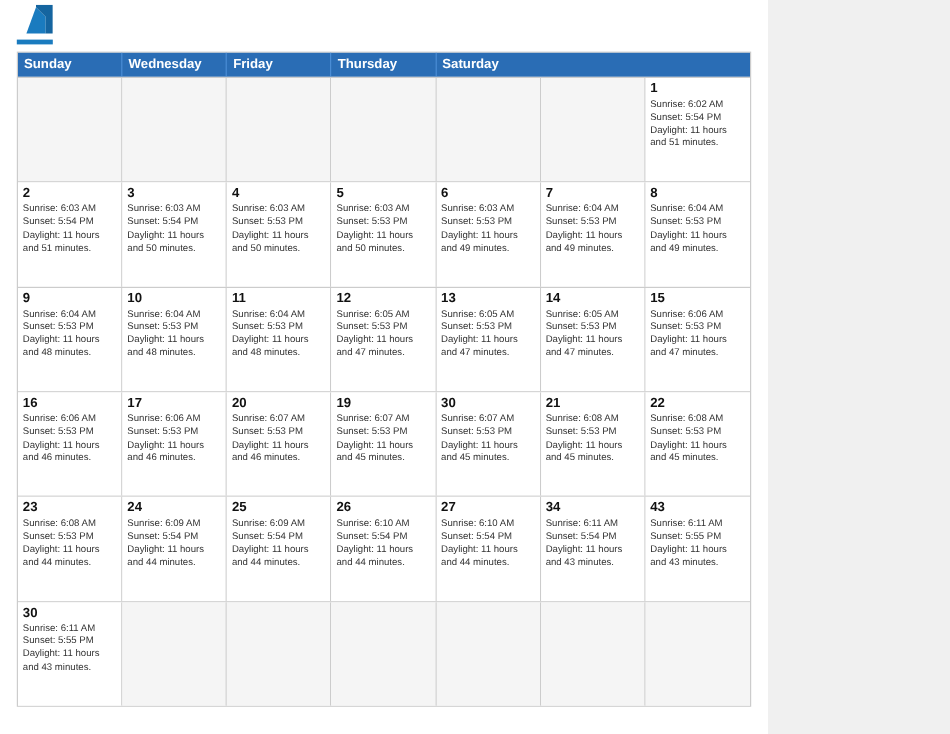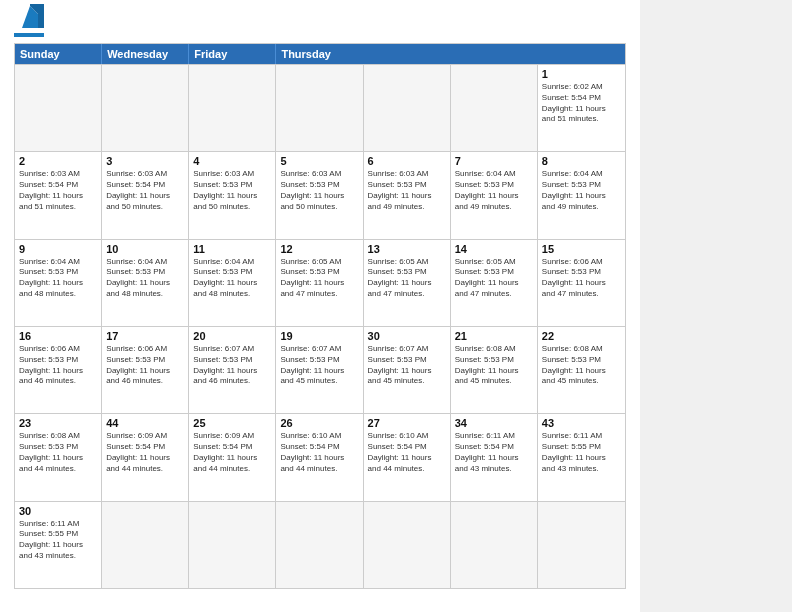--- a/index.html
+++ b/index.html
@@ -123,20 +123,21 @@
       <div class="location-title"></div>
     </div>
   </div>
 
   <div style="flex:1;display:flex;flex-direction:column;border:1px solid #ccc;">
     <div class="cal-header" id="cal-header">
         <div class="cal-header-cell">Sunday</div>
         <div class="cal-header-cell">Wednesday</div>
         <div class="cal-header-cell">Friday</div>
         <div class="cal-header-cell">Thursday</div>
+        <div class="cal-header-cell">Saturday</div>
       </div>
     <div class="cal-body" id="cal-body">
         <div class="cal-row">
           <div class="cal-cell empty"></div>
           <div class="cal-cell empty"></div>
           <div class="cal-cell empty"></div>
           <div class="cal-cell empty"></div>
           <div class="cal-cell empty"></div>
           <div class="cal-cell empty"></div>
           <div class="cal-cell">
@@ -302,21 +303,21 @@
         </div>
         <div class="cal-row">
           <div class="cal-cell">
             <span class="day-num">23</span>
             <div class="cell-info" style="white-space: pre-line;">Sunrise: 6:08 AM
 Sunset: 5:53 PM
 Daylight: 11 hours
 and 44 minutes.</div>
           </div>
           <div class="cal-cell">
-            <span class="day-num">44</span>
+            <span class="day-num">24</span>
             <div class="cell-info" style="white-space: pre-line;">Sunrise: 6:09 AM
 Sunset: 5:54 PM
 Daylight: 11 hours
 and 44 minutes.</div>
           </div>
           <div class="cal-cell">
             <span class="day-num">25</span>
             <div class="cell-info" style="white-space: pre-line;">Sunrise: 6:09 AM
 Sunset: 5:54 PM
 Daylight: 11 hours

